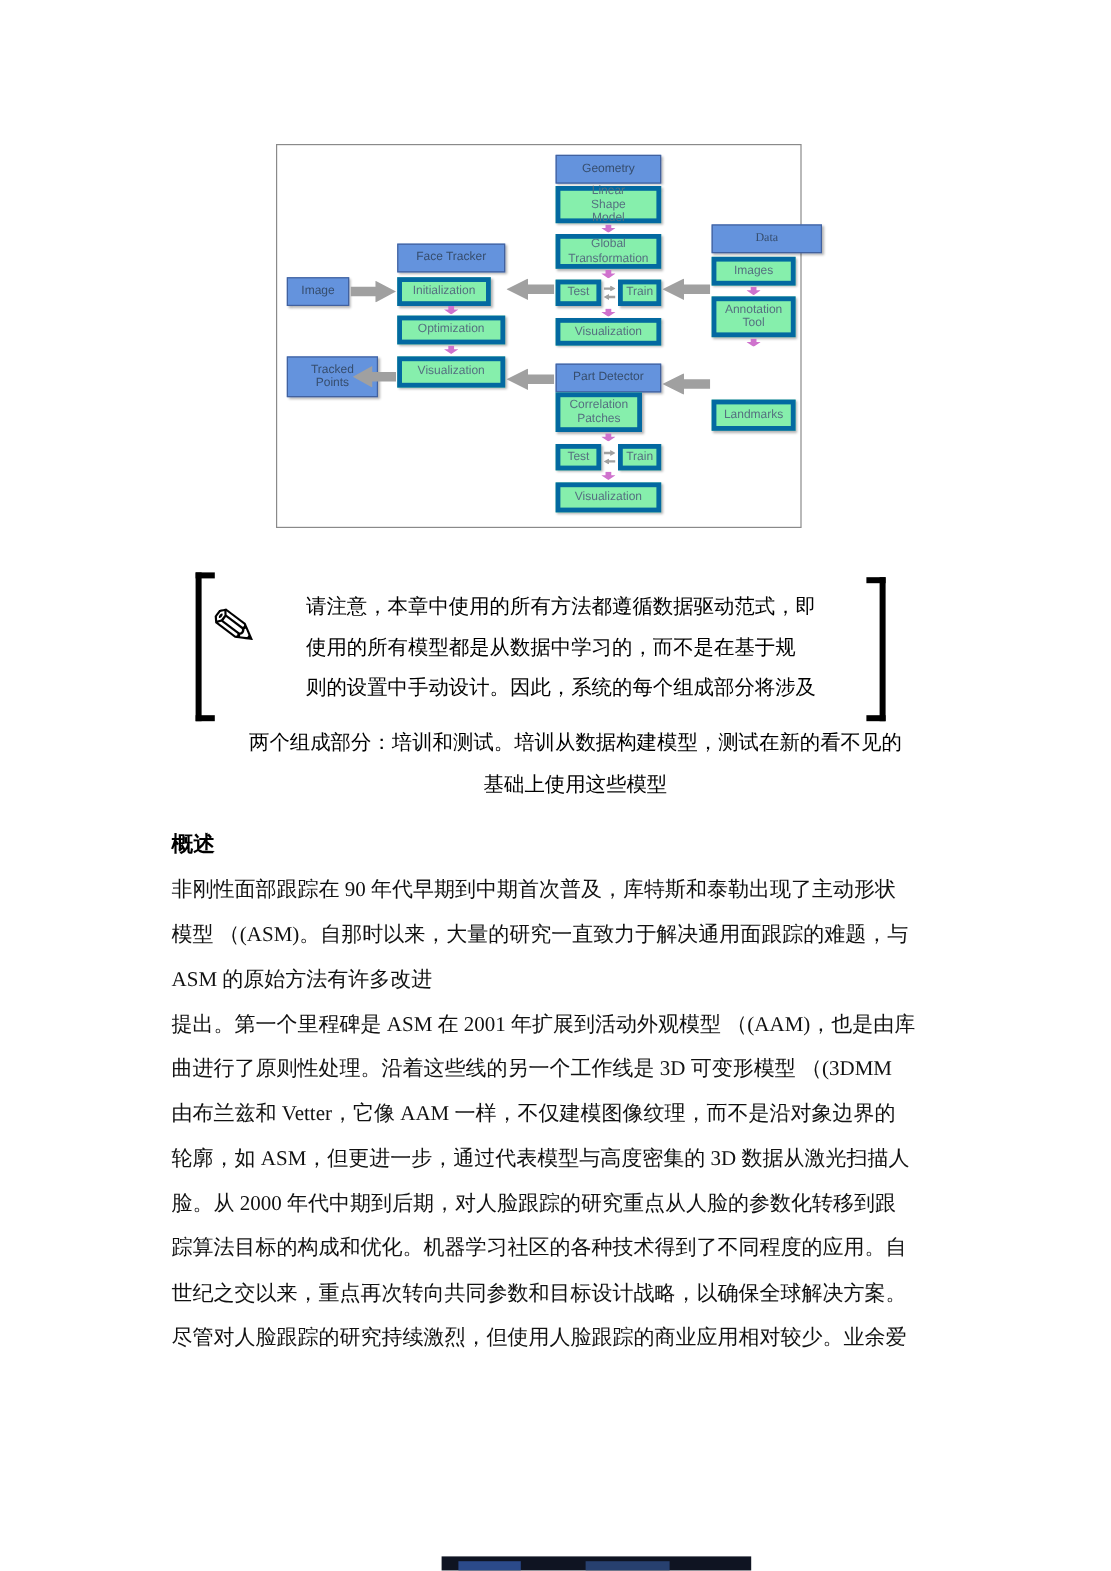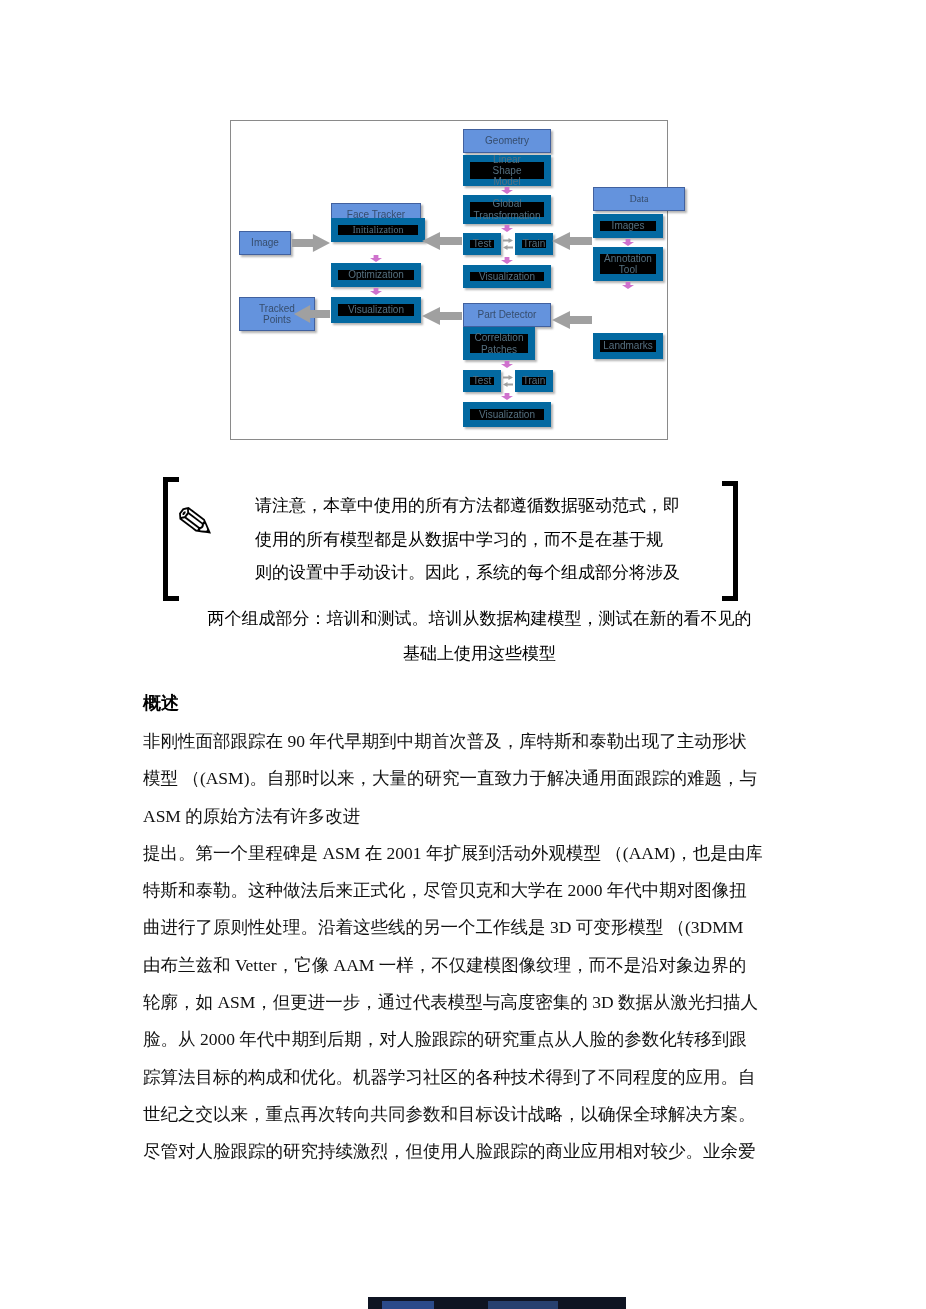--- a/index.html
+++ b/index.html
@@ -14,21 +14,21 @@
   .diagram {
     position:absolute; left:230px; top:120px; width:438px; height:320px;
     border:1px solid #8a8a8a; background:#ffffff;
   }
   .dg-box {
     position:absolute; display:flex; align-items:center; justify-content:center;
     text-align:center; font-family:"Liberation Sans", sans-serif;
     font-size:10px; line-height:1.12; padding:1px 12px;
   }
   .blue  { background:#6493dd; border:1px solid #41619f; color:#364d6d; box-shadow:1.5px 1.5px 2px rgba(0,0,0,0.30); }
-  .green { background:#000000; border:7px solid #0369a1; color:#557080; box-shadow:1.5px 1.5px 2px rgba(0,0,0,0.30); }
+  .green { background:#86efac; border:4px solid #0369a1; color:#557080; box-shadow:1.5px 1.5px 2px rgba(0,0,0,0.30); }
   .arrow-right { position:absolute; background:#a0a0a0; clip-path:polygon(0 28%,55% 28%,55% 0,100% 50%,55% 100%,55% 72%,0 72%); }
   .arrow-left  { position:absolute; background:#a0a0a0; clip-path:polygon(100% 28%,45% 28%,45% 0,0 50%,45% 100%,45% 72%,100% 72%); }
   .arrow-down  { position:absolute; background:#cf72cd; clip-path:polygon(30% 0,70% 0,70% 42%,100% 42%,50% 100%,0 42%,30% 42%); }
   .mini-right  { position:absolute; background:#a0a0a0; clip-path:polygon(0 30%,55% 30%,55% 0,100% 50%,55% 100%,55% 70%,0 70%); }
   .mini-left   { position:absolute; background:#a0a0a0; clip-path:polygon(100% 30%,45% 30%,45% 0,0 50%,45% 100%,45% 70%,100% 70%); }
 
   
   .bracket-left {
     position:absolute; left:163px; top:477px; width:16px; height:124px;
     border-left:5px solid #000; border-top:5px solid #000; border-bottom:5px solid #000;
@@ -81,21 +81,21 @@
     <div class="dg-box green" style="left:232px; top:74px;  width:88px; height:29px;">Global Transformation</div>
     <div class="arrow-down" style="left:270px; top:104px; width:12px; height:7px;"></div>
     <div class="dg-box green" style="left:232px; top:112px; width:38px; height:22px;">Test</div>
     <div class="mini-right" style="left:272px; top:117px; width:10px; height:5px;"></div>
     <div class="mini-left" style="left:272px; top:124px; width:10px; height:5px;"></div>
     <div class="dg-box green" style="left:284px; top:112px; width:36px; height:22px;">Train</div>
     <div class="arrow-down" style="left:270px; top:136px; width:12px; height:7px;"></div>
     <div class="dg-box green" style="left:232px; top:144px; width:88px; height:23px;">Visualization</div>
 
     <div class="dg-box blue" style="left:100px; top:82px;  width:90px; height:24px;">Face Tracker</div>
-    <div class="dg-box green" style="left:100px; top:97px; width:94px; height:24px;font-family:Liberation Serif, serif;">Initialization</div>
+    <div class="dg-box green" style="left:100px; top:110px; width:78px; height:24px;">Initialization</div>
     <div class="arrow-down" style="left:139px; top:134px; width:12px; height:7px;"></div>
     <div class="dg-box green" style="left:100px; top:142px; width:90px; height:24px;">Optimization</div>
     <div class="arrow-down" style="left:139px; top:167px; width:12px; height:7px;"></div>
     <div class="dg-box green" style="left:100px; top:176px; width:90px; height:26px;">Visualization</div>
 
     <div class="dg-box blue" style="left:362px; top:66px;  width:92px; height:24px;font-family:Liberation Serif, serif;">Data</div>
     <div class="dg-box green" style="left:362px; top:93px;  width:70px; height:24px;">Images</div>
     <div class="arrow-down" style="left:391px; top:118px; width:12px; height:7px;"></div>
     <div class="dg-box green" style="left:362px; top:126px; width:70px; height:34px;">Annotation Tool</div>
     <div class="arrow-down" style="left:391px; top:161px; width:12px; height:7px;"></div>
@@ -136,21 +136,20 @@
     <div>基础上使用这些模型</div>
   </div>
 
   <div class="overview-heading">概述</div>
 
   <div class="body-text">
     <div>非刚性面部跟踪在 90 年代早期到中期首次普及，库特斯和泰勒出现了主动形状</div>
     <div>模型 （(ASM)。自那时以来，大量的研究一直致力于解决通用面跟踪的难题，与</div>
     <div>ASM 的原始方法有许多改进</div>
     <div>提出。第一个里程碑是 ASM 在 2001 年扩展到活动外观模型 （(AAM)，也是由库</div>
-    <div>特斯和泰勒。这种做法后来正式化，尽管贝克和大学在 2000 年代中期对图像扭</div>
     <div>曲进行了原则性处理。沿着这些线的另一个工作线是  3D 可变形模型 （(3DMM</div>
     <div>由布兰兹和 Vetter，它像 AAM 一样，不仅建模图像纹理，而不是沿对象边界的</div>
     <div>轮廓，如 ASM，但更进一步，通过代表模型与高度密集的 3D 数据从激光扫描人</div>
     <div>脸。从 2000 年代中期到后期，对人脸跟踪的研究重点从人脸的参数化转移到跟</div>
     <div>踪算法目标的构成和优化。机器学习社区的各种技术得到了不同程度的应用。自</div>
     <div>世纪之交以来，重点再次转向共同参数和目标设计战略，以确保全球解决方案。</div>
     <div>尽管对人脸跟踪的研究持续激烈，但使用人脸跟踪的商业应用相对较少。业余爱</div>
   </div>
 
   <div class="bottom-strip">

